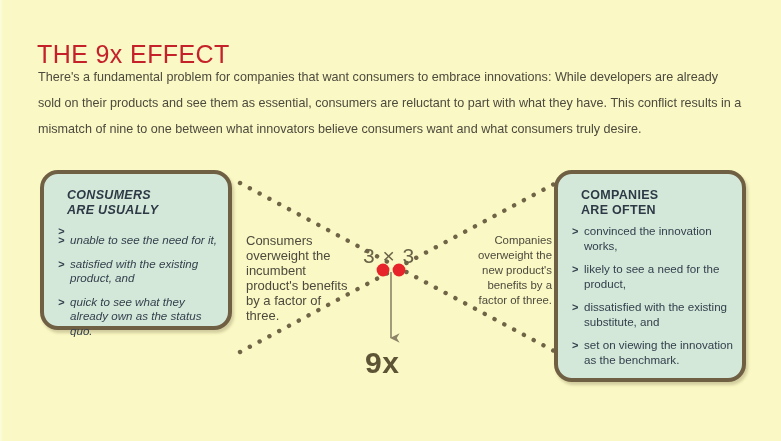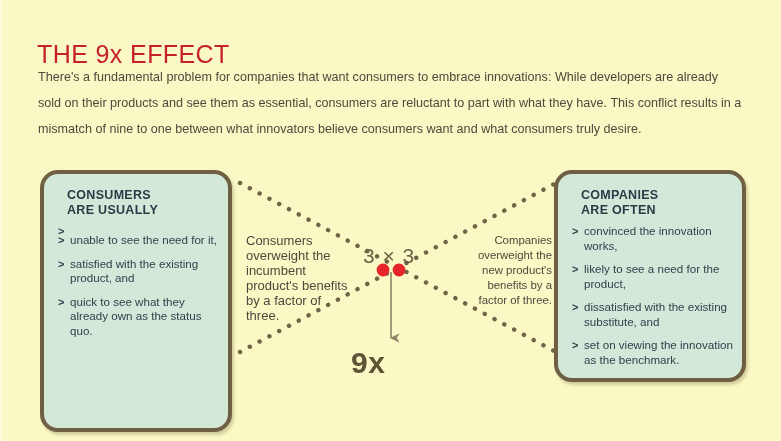--- a/index.html
+++ b/index.html
@@ -59,21 +59,22 @@
     box-sizing: border-box;
     background: #d4e8da;
     border: 4px solid #6f5f43;
     border-radius: 18px;
     box-shadow: 2px 3px 3px rgba(120,105,70,0.30);
   }
   #panel-left {
     left: 40px;
     top: 170px;
     width: 192px;
-    height: 262px;
+    height: 160px;
+    font-style: italic;
   }
   #panel-right {
     left: 554px;
     top: 170px;
     width: 192px;
     height: 212px;
   }
   .panel-heading {
     position: absolute;
     left: 23px;
@@ -122,21 +123,21 @@
     position: absolute;
     left: 363px;
     top: 244px;
     font-size: 21px;
     color: #6b6348;
     letter-spacing: 1px;
     white-space: nowrap;
   }
   #label-9x {
     position: absolute;
-    left: 351px;
+    left: 365px;
     top: 346px;
     font-size: 30px;
     font-weight: bold;
     color: #5d5436;
     letter-spacing: 0.5px;
     white-space: nowrap;
   }
   #note-left {
     position: absolute;
     left: 246px;

